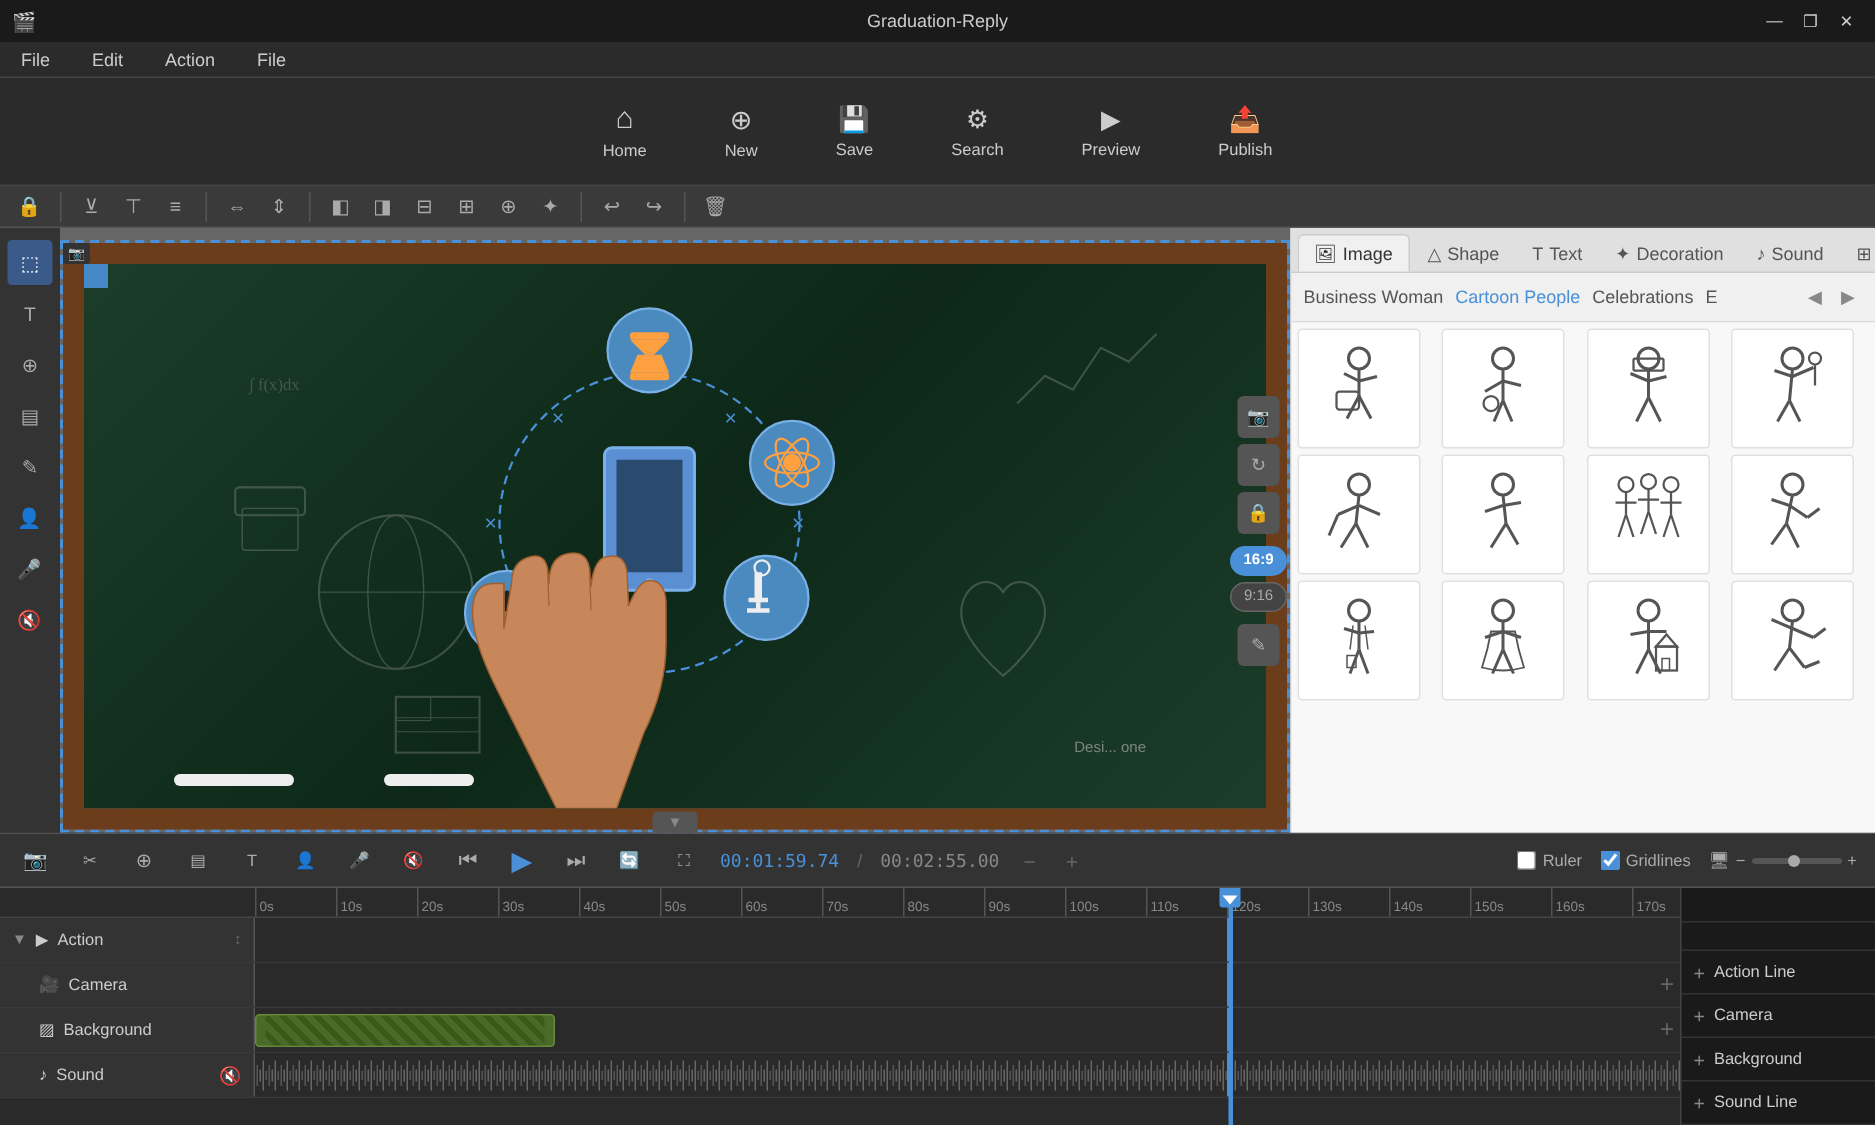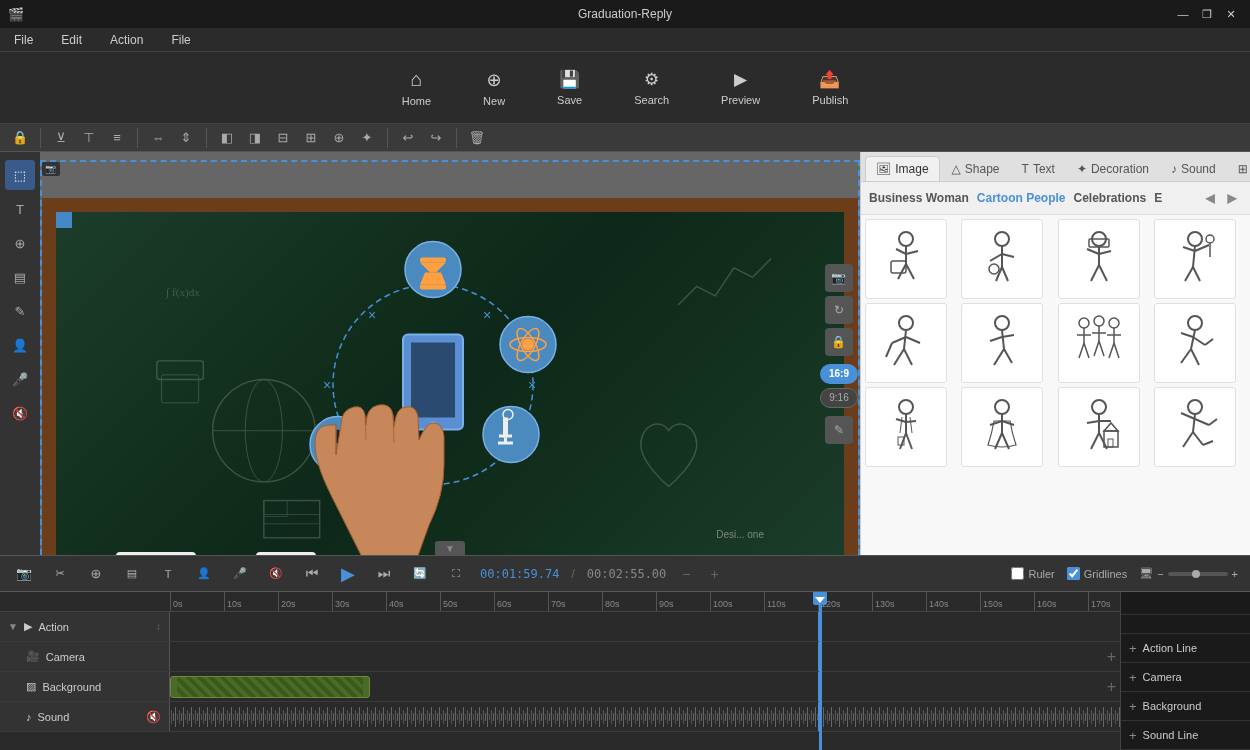--- a/index.html
+++ b/index.html
@@ -151,21 +151,20 @@
     }
 
     
     #category-tabs {
       display: flex;
       align-items: center;
       padding: 6px 8px;
       gap: 8px;
       border-bottom: 1px solid #ddd;
       background: #f0f0f0;
-      font-weight: bold;
     }
     .cat-tab {
       font-size: 12px;
       cursor: pointer;
       color: #555;
       white-space: nowrap;
     }
     .cat-tab.active-cat { color: #4a90d9; }
     .cat-nav-btn {
       width: 20px; height: 20px;
@@ -436,21 +435,21 @@
     <div class="lt-btn">✎</div>
     <div class="lt-btn">👤</div>
     <div class="lt-btn">🎤</div>
     <div class="lt-btn">🔇</div>
   </div>
 
   <div id="canvas-area" style="position:relative;flex:1;background:#666;overflow:hidden;">
 
     <div style="position:absolute;top:8px;left:0;right:0;bottom:0;border:2px dashed #4a90d9;">
 
-      <div style="width:100%;height:100%;background:linear-gradient(135deg,#1c3d2a,#0d2818,#1c3d2a);position:relative;border:14px solid #6b3d1a;overflow:hidden;margin-top:36px;">
+      <div style="width:100%;height:100%;background:linear-gradient(135deg,#1c3d2a,#0d2818,#1c3d2a);position:relative;border:14px solid #6b3d1a;overflow:hidden;">
 
         <div style="position:absolute;top:0;left:0;width:16px;height:16px;background:#4a90d9;opacity:0.9;z-index:5;"></div>
 
         <div style="position:absolute;inset:0;opacity:0.3;">
           <svg width="100%" height="100%" viewBox="0 0 750 390" xmlns="http://www.w3.org/2000/svg">
 
             <circle cx="175" cy="235" r="55" fill="none" stroke="#aaa" stroke-width="1.5"></circle>
             <ellipse cx="175" cy="235" rx="20" ry="55" fill="none" stroke="#aaa" stroke-width="1"></ellipse>
             <line x1="120" y1="235" x2="230" y2="235" stroke="#aaa" stroke-width="1"></line>
 

